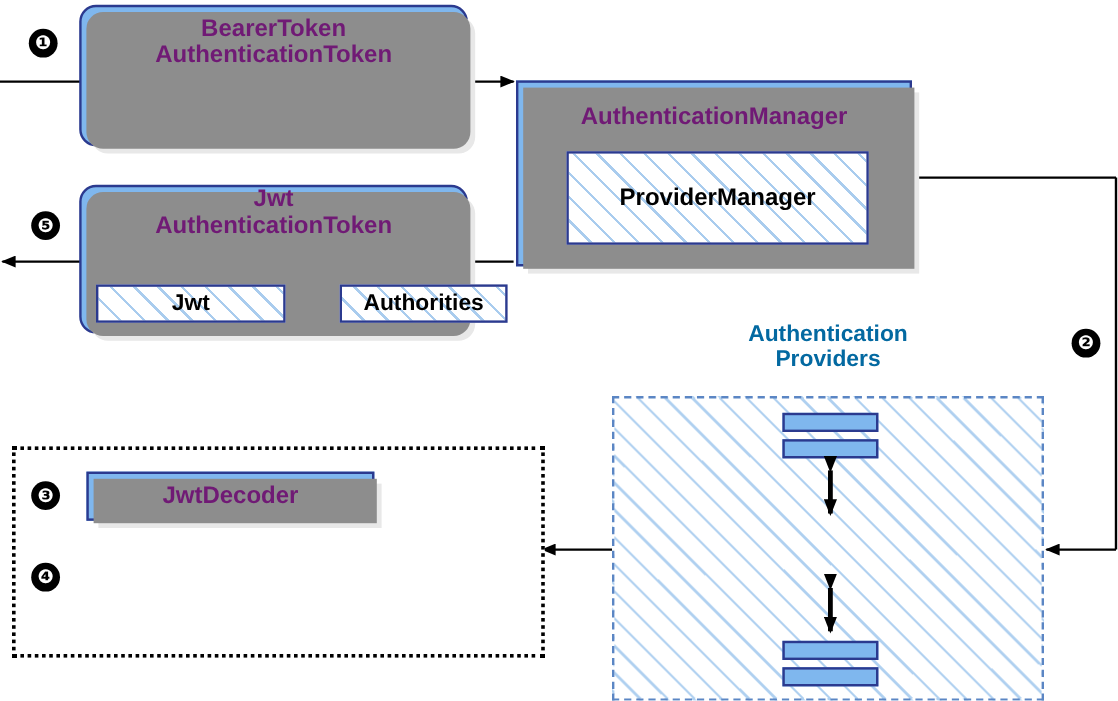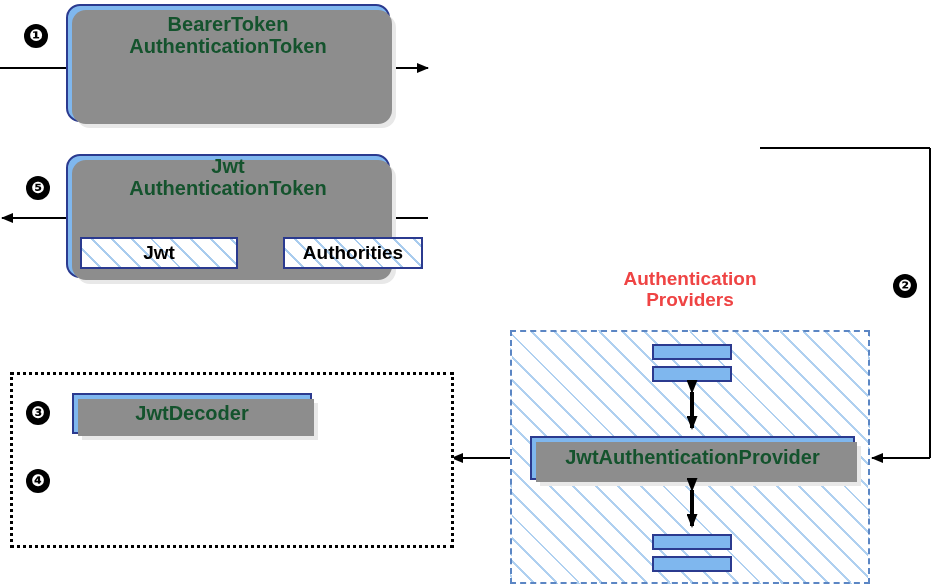--- a/index.html
+++ b/index.html
@@ -59,21 +59,21 @@
   }
   .shadow-dbl::after {
     left: 4px; top: 4px; right: -4px; bottom: -4px;
     background: #8d8d8d;
   }
 
   .node-title {
     font-weight: bold;
     line-height: 1.08;
     white-space: pre-line;
-    color: #14532d;
+    color: #701a75;
   }
 
   
   .hatch-box {
     box-sizing: border-box;
     border: 2px solid #2B3A8F;
     background-color: #ffffff;
     background-image: repeating-linear-gradient(
       45deg,
       rgba(160,200,240,0) 0px,
@@ -135,21 +135,21 @@
     line-height: 24px;
     text-align: center;
     z-index: 60;
     font-family: "DejaVu Sans", sans-serif;
   }
 
   
   .plain-label {
     position: absolute;
     font-weight: bold;
-    color: #ef4444;
+    color: #0369a1;
     text-align: center;
     white-space: pre-line;
     line-height: 1.12;
     z-index: 30;
   }
 </style>
 </head>
 <body>
 
 <div id="stage">
@@ -212,24 +212,25 @@
 AuthenticationToken</div>
   </div>
 
   <div class="node rounded shadow-dbl" style="left:66px; top:154px; width:324px; height:124px; padding-top:0;">
     <div class="node-title" style="font-size:20px;">Jwt
 AuthenticationToken</div>
     <div class="hatch-box" style="position:absolute; left:12px; top:81px; width:158px; height:32px; font-size:19px;">Jwt</div>
     <div class="hatch-box" style="position:absolute; left:174px; top:81px; width:140px; height:32px; font-size:19px;margin-left:41px;">Authorities</div>
   </div>
 
-
-  <div class="node shadow-dbl" style="left:530px; top:436px; width:325px; height:44px; justify-content:center; z-index:25;">
-    <div class="node-title" style="font-size:20px;">JwtAuthenticationProvider</div>
-  </div>
+  <div class="node shadow-dbl" style="left:430px; top:67px; width:330px; height:155px; padding-top:18px;">
+    <div class="node-title" style="font-size:20px;">AuthenticationManager</div>
+    <div class="hatch-box" style="position:absolute; left:40px; top:57px; width:252px; height:78px; font-size:20px;">ProviderManager</div>
+  </div>
+
 
   <div class="node shadow-dbl" style="left:72px; top:393px; width:240px; height:41px; justify-content:center;text-align:right;">
     <div class="node-title" style="font-size:20px;">JwtDecoder</div>
   </div>
 
 
   <div class="marker" style="left:24px; top:24px;">❶</div>
   <div class="marker" style="left:893px; top:274px;">❷</div>
   <div class="marker" style="left:26px; top:401px;">❸</div>
   <div class="marker" style="left:26px; top:469px;">❹</div>

